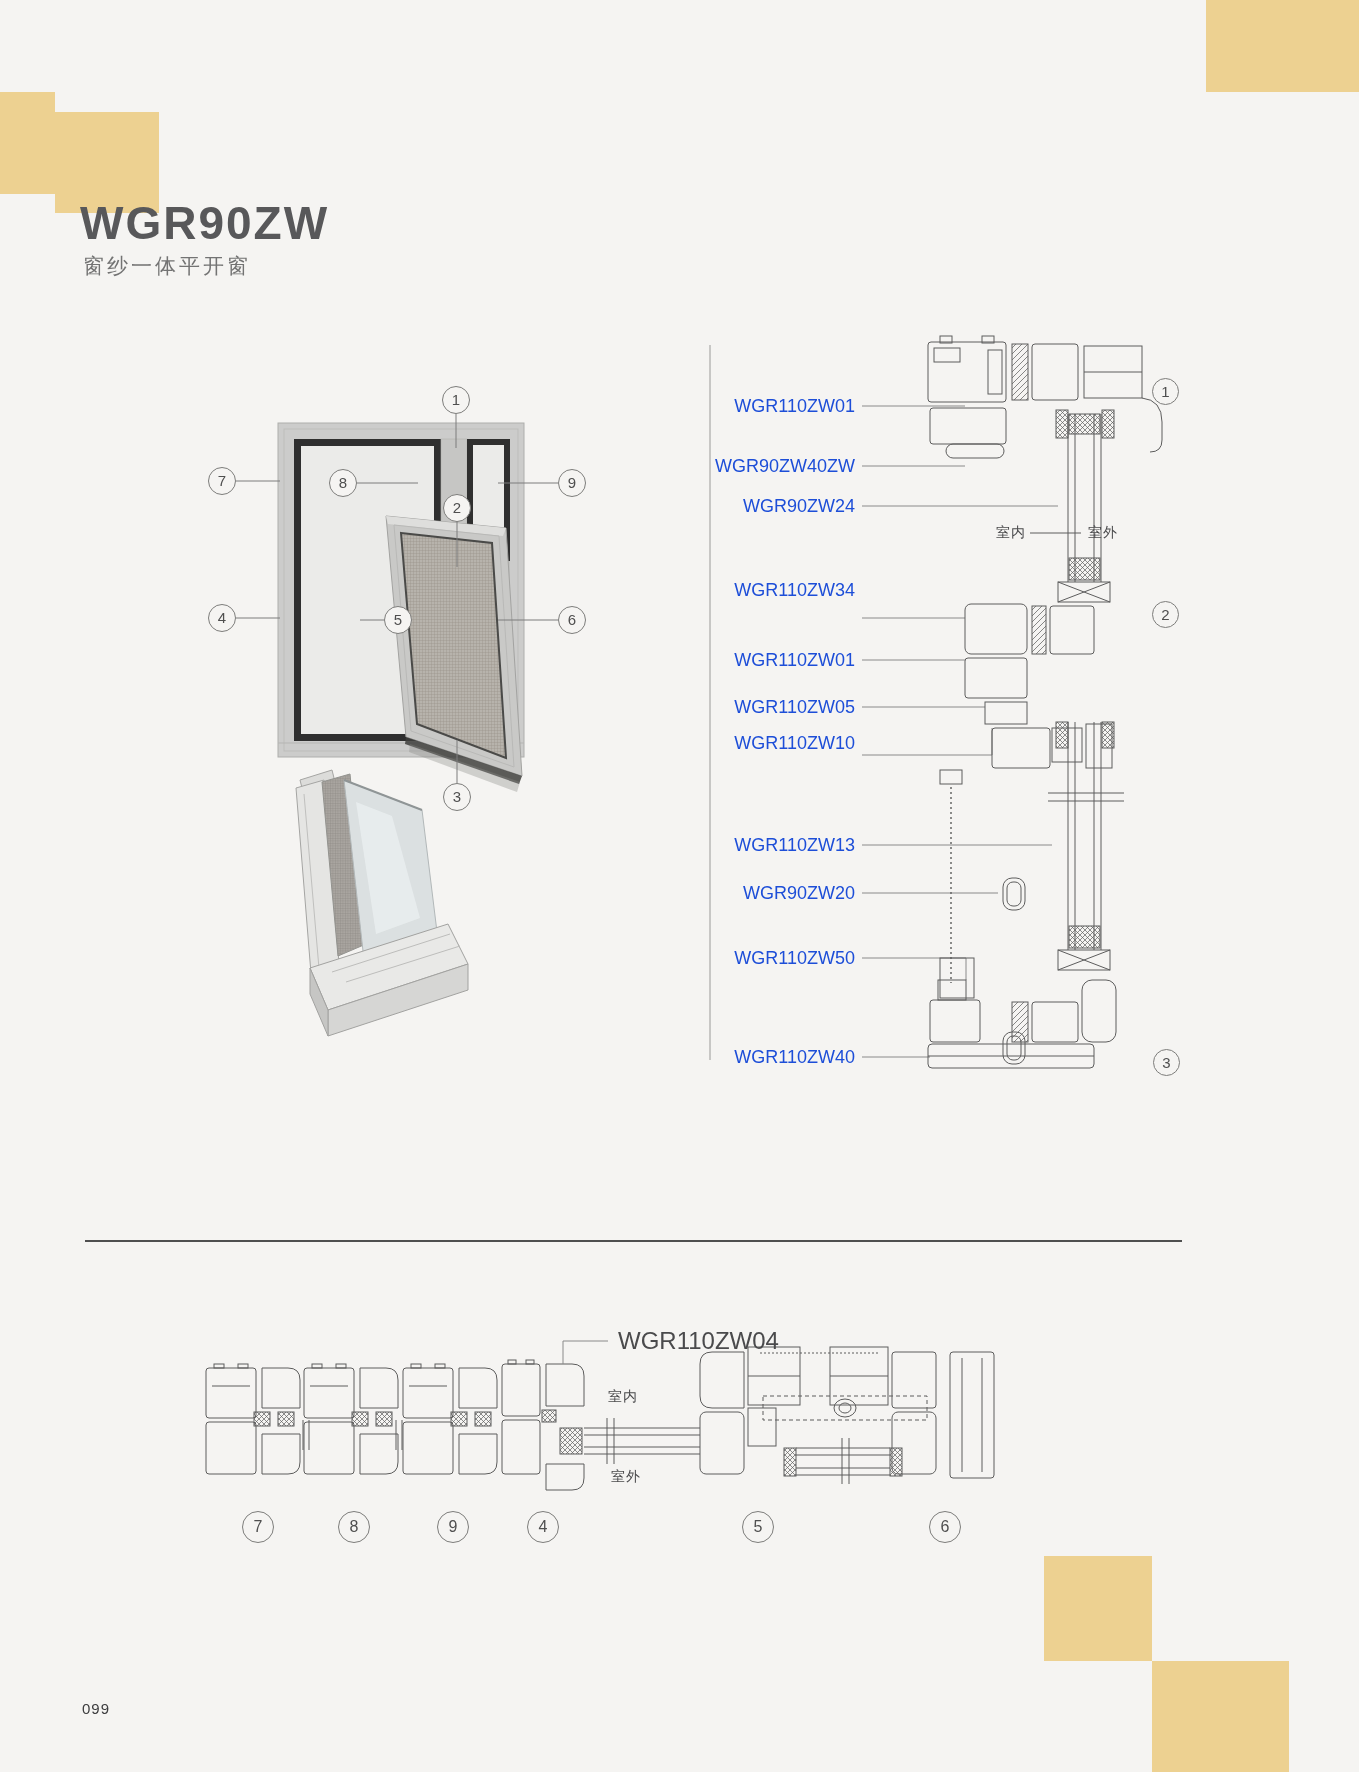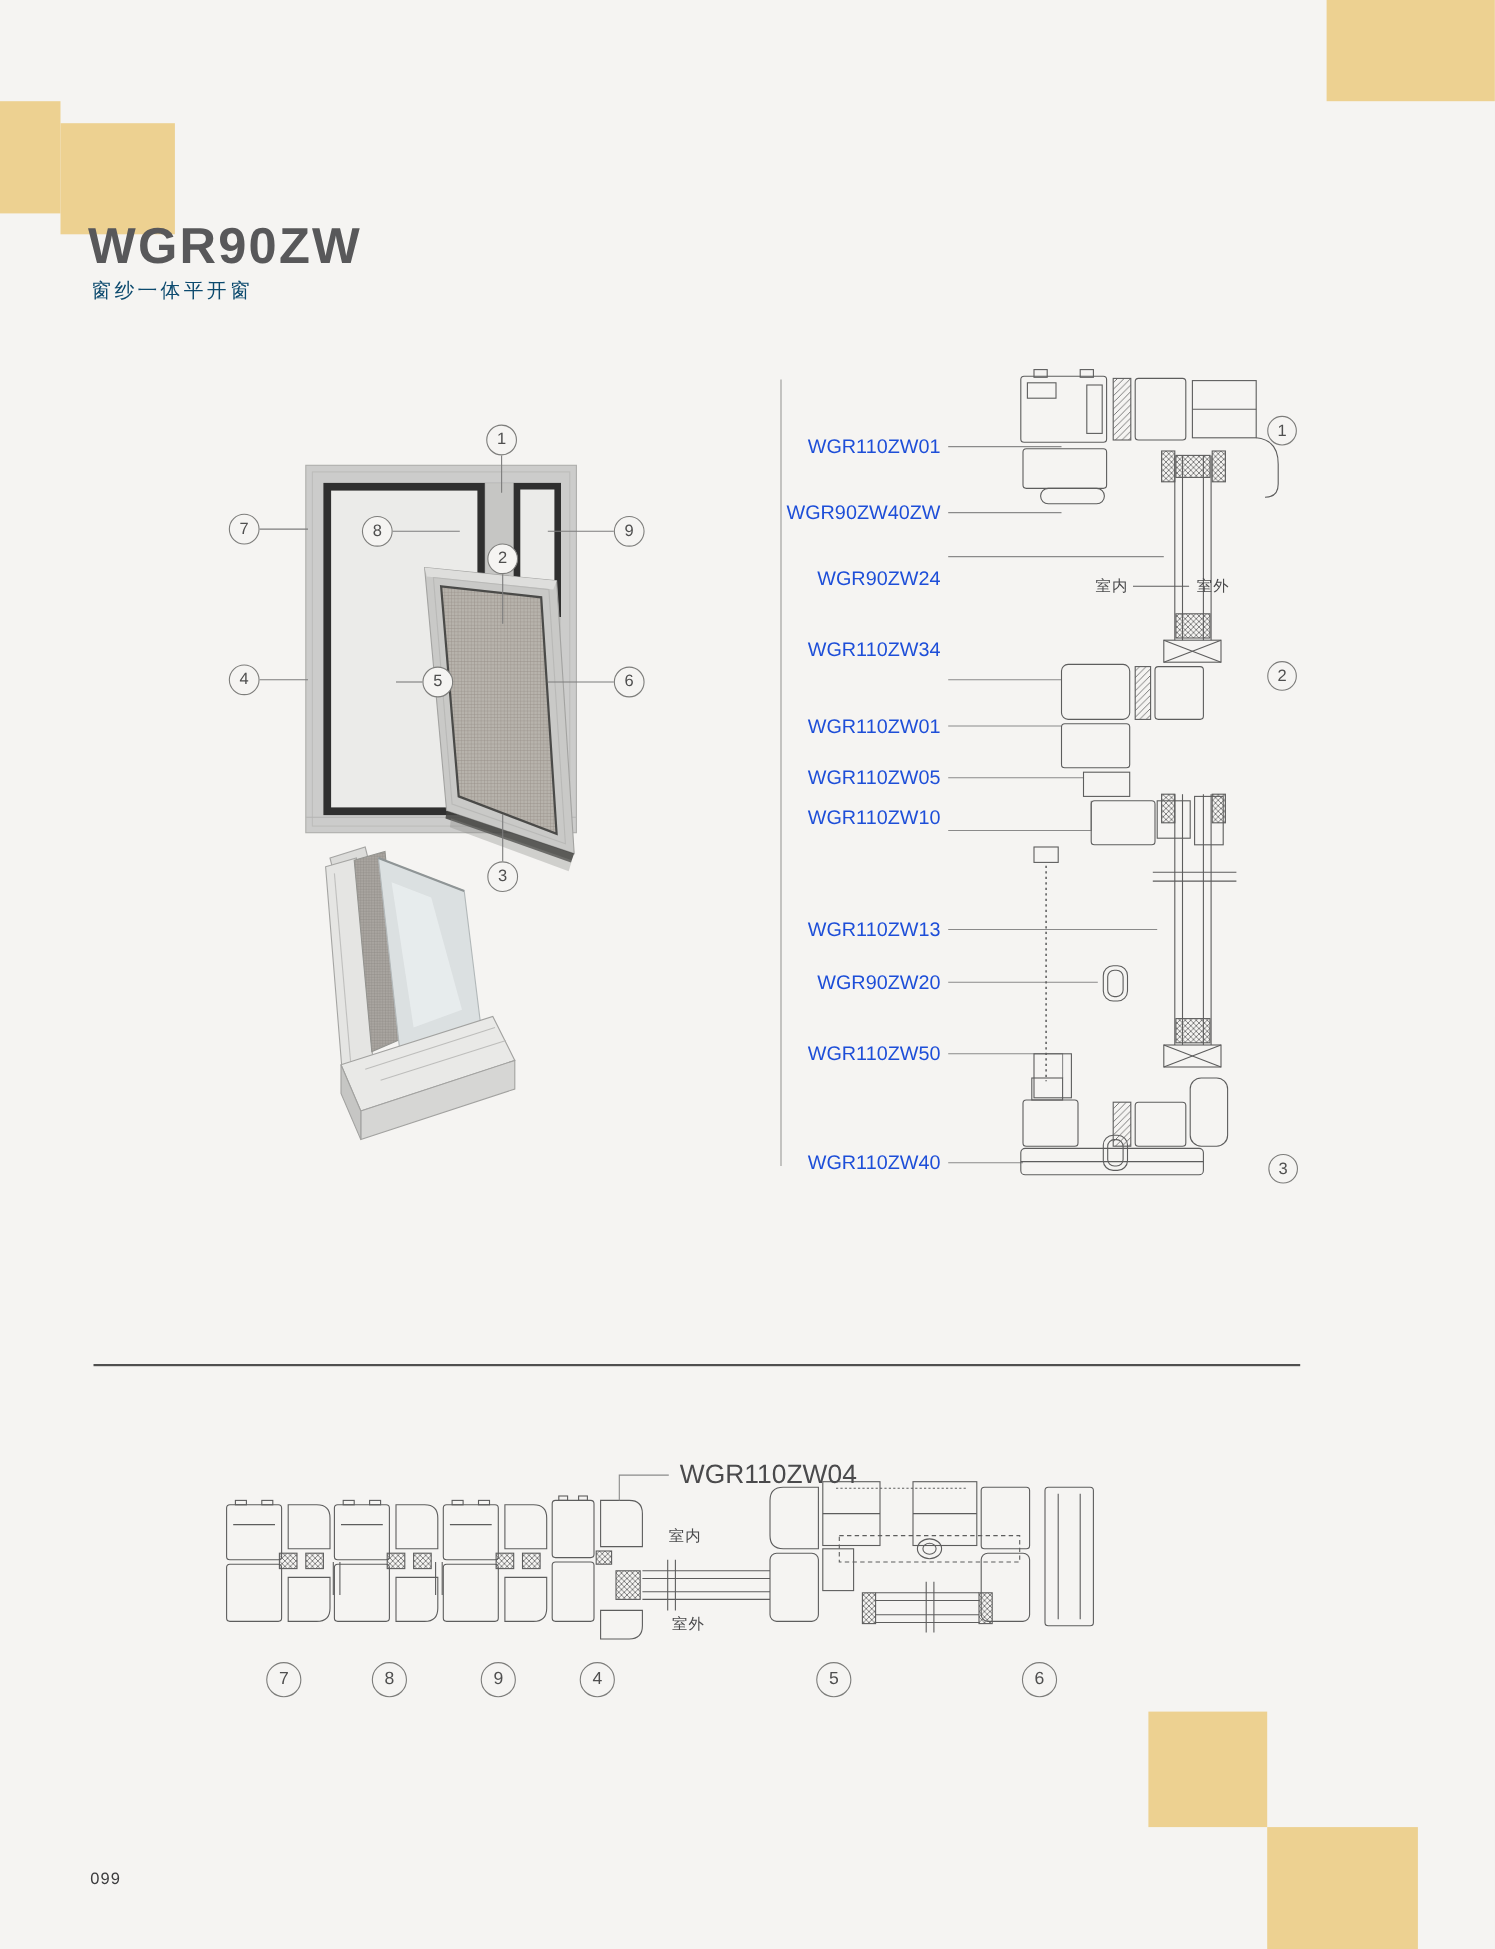--- a/index.html
+++ b/index.html
@@ -8,21 +8,21 @@
     background:#f5f4f2;overflow:hidden;
     font-family:"Liberation Sans",sans-serif;color:#4f4f51;padding-left:24px;
   }
   .deco{position:absolute;background:#edd191;}
   .title{
     position:absolute;left:80px;top:196px;
     font-size:46px;font-weight:700;letter-spacing:2px;color:#58585a;
   }
   .subtitle{
     position:absolute;left:83px;top:252px;
-    font-size:18px;letter-spacing:3px;color:#0c4a6e;
+    font-size:21px;letter-spacing:3px;color:#737373;
   }
   .callout{
     position:absolute;border:1px solid #7d7d7b;border-radius:50%;
     background:#f5f4f2;color:#4f4f4f;text-align:center;
     box-sizing:border-box;
   }
   .callout.c28{width:28px;height:28px;line-height:26px;font-size:15px;}
   .callout.c27{width:27px;height:27px;line-height:25px;font-size:15px;}
   .callout.c32{width:32px;height:32px;line-height:30px;font-size:16px;}
   .part-label{
@@ -241,21 +241,21 @@
         <line x1="228" y1="726" x2="394" y2="726"></line>
         <rect x="312" y="672" width="16" height="40" fill="url(#ph3)"></rect>
         <rect x="332" y="672" width="46" height="40" rx="3"></rect>
         <rect x="382" y="650" width="34" height="62" rx="10"></rect>
       </g>
     </g>
   </svg>
 
   <div class="part-label" style="top:395px;">WGR110ZW01</div>
   <div class="part-label" style="top:455px;">WGR90ZW40ZW</div>
-  <div class="part-label" style="top:495px;margin-top:20px;">WGR90ZW24</div>
+  <div class="part-label" style="top:495px;">WGR90ZW24</div>
   <div class="part-label" style="top:579px;">WGR110ZW34</div>
   <div class="part-label" style="top:649px;">WGR110ZW01</div>
   <div class="part-label" style="top:696px;">WGR110ZW05</div>
   <div class="part-label" style="top:732px;">WGR110ZW10</div>
   <div class="part-label" style="top:834px;">WGR110ZW13</div>
   <div class="part-label" style="top:882px;">WGR90ZW20</div>
   <div class="part-label" style="top:947px;">WGR110ZW50</div>
   <div class="part-label" style="top:1046px;">WGR110ZW40</div>
 
   <div class="cjk" style="left:946px;top:522px;width:80px;text-align:right;">室内</div>

